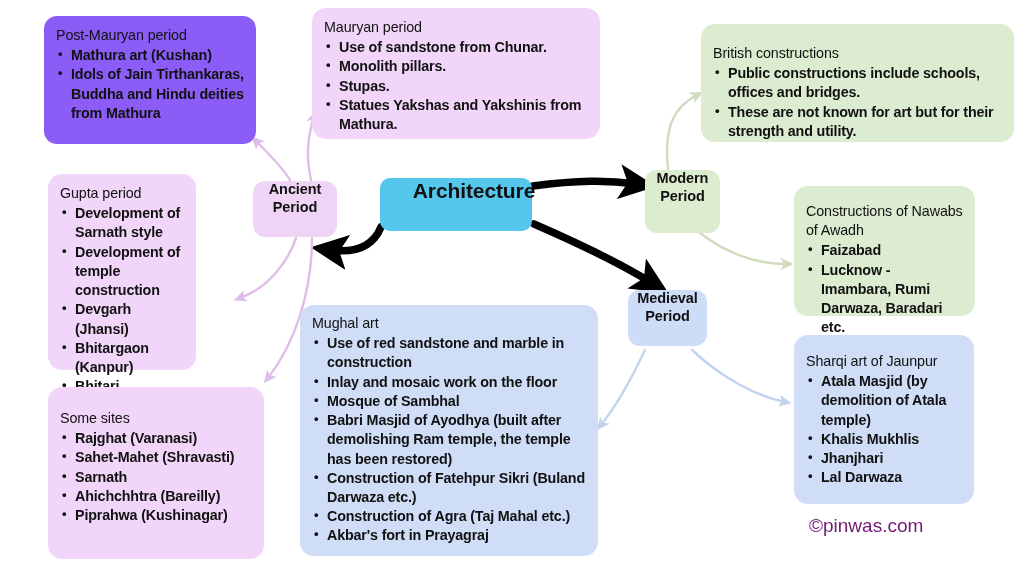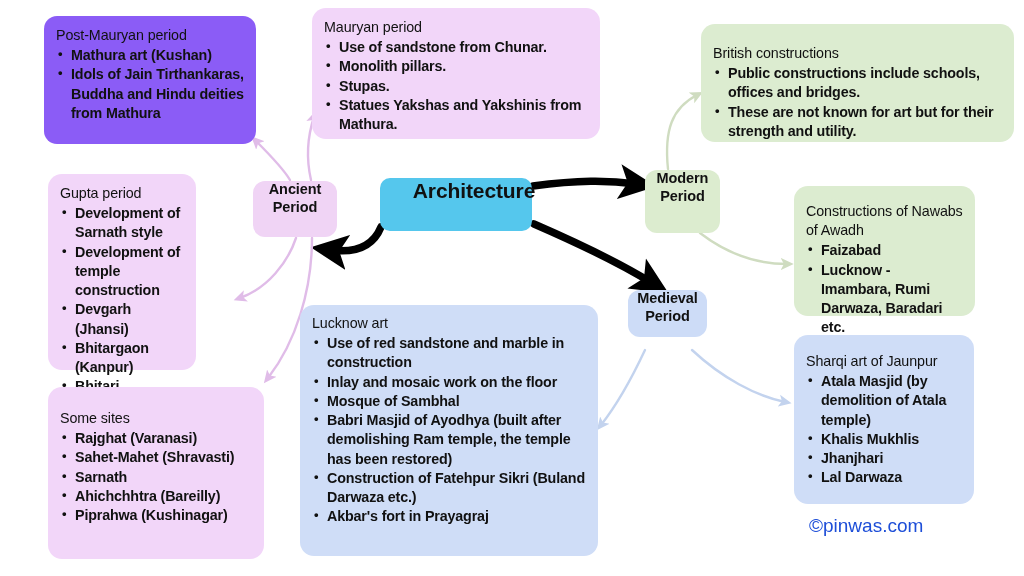--- a/index.html
+++ b/index.html
@@ -75,21 +75,21 @@
     content: "\2022";
     position: absolute;
     left: 2px;
     top: -1px;
     font-size: 13px;
     line-height: inherit;
   }
   .watermark {
     position: absolute;
     font-size: 19px;
-    color: #1d4ed8;
+    color: #701a75;
     letter-spacing: 0px;
     white-space: nowrap;
   }
 </style>
 </head>
 <body>
 
 <div id="canvas">
 
   <svg class="edges" viewBox="0 0 1024 576">
@@ -203,27 +203,28 @@
 
   <div class="card" style="left:794px; top:164px; width:181px; height:130px; background:#dcecd0; padding-top:16px;margin-top:22px;">
     <div class="title">Constructions of Nawabs of Awadh</div>
     <ul>
       <li>Faizabad</li>
       <li>Lucknow - Imambara, Rumi Darwaza, Baradari etc.</li>
     </ul>
   </div>
 
   <div class="card" style="left:300px; top:305px; width:298px; height:251px; background:#cfddf7; padding-top:9px;">
-    <div class="title">Lucknow art</div>
+    <div class="title">Mughal art</div>
     <ul>
       <li>Use of red sandstone and marble in construction</li>
       <li>Inlay and mosaic work on the floor</li>
       <li>Mosque of Sambhal</li>
       <li>Babri Masjid of Ayodhya (built after demolishing Ram temple, the temple has been restored)</li>
       <li>Construction of Fatehpur Sikri (Buland Darwaza etc.)</li>
+      <li>Construction of Agra (Taj Mahal etc.)</li>
       <li>Akbar's fort in Prayagraj</li>
     </ul>
   </div>
 
   <div class="card" style="left:794px; top:335px; width:180px; height:169px; background:#cfddf7; padding-top:17px;">
     <div class="title">Sharqi art of Jaunpur</div>
     <ul>
       <li>Atala Masjid (by demolition of Atala temple)</li>
       <li>Khalis Mukhlis</li>
       <li>Jhanjhari</li>
@@ -240,21 +241,21 @@
       <span>Ancient</span><br><span>Period</span>
     </span>
   </div>
 
   <div class="node" style="left:645px; top:170px; width:75px; height:63px; background:#dceccf; font-size:14.5px;">
     <span>
       <span>Modern</span><br><span>Period</span>
     </span>
   </div>
 
-  <div class="node" style="left:628px; top:290px; width:79px; height:47px; background:#cddcf7; font-size:14.5px;">
+  <div class="node" style="left:628px; top:290px; width:79px; height:56px; background:#cddcf7; font-size:14.5px;">
     <span>
       <span>Medieval</span><br><span>Period</span>
     </span>
   </div>
 
   <div class="watermark" style="left:809px; top:515px;">©pinwas.com</div>
 
 </div>
 
 </body></html>

